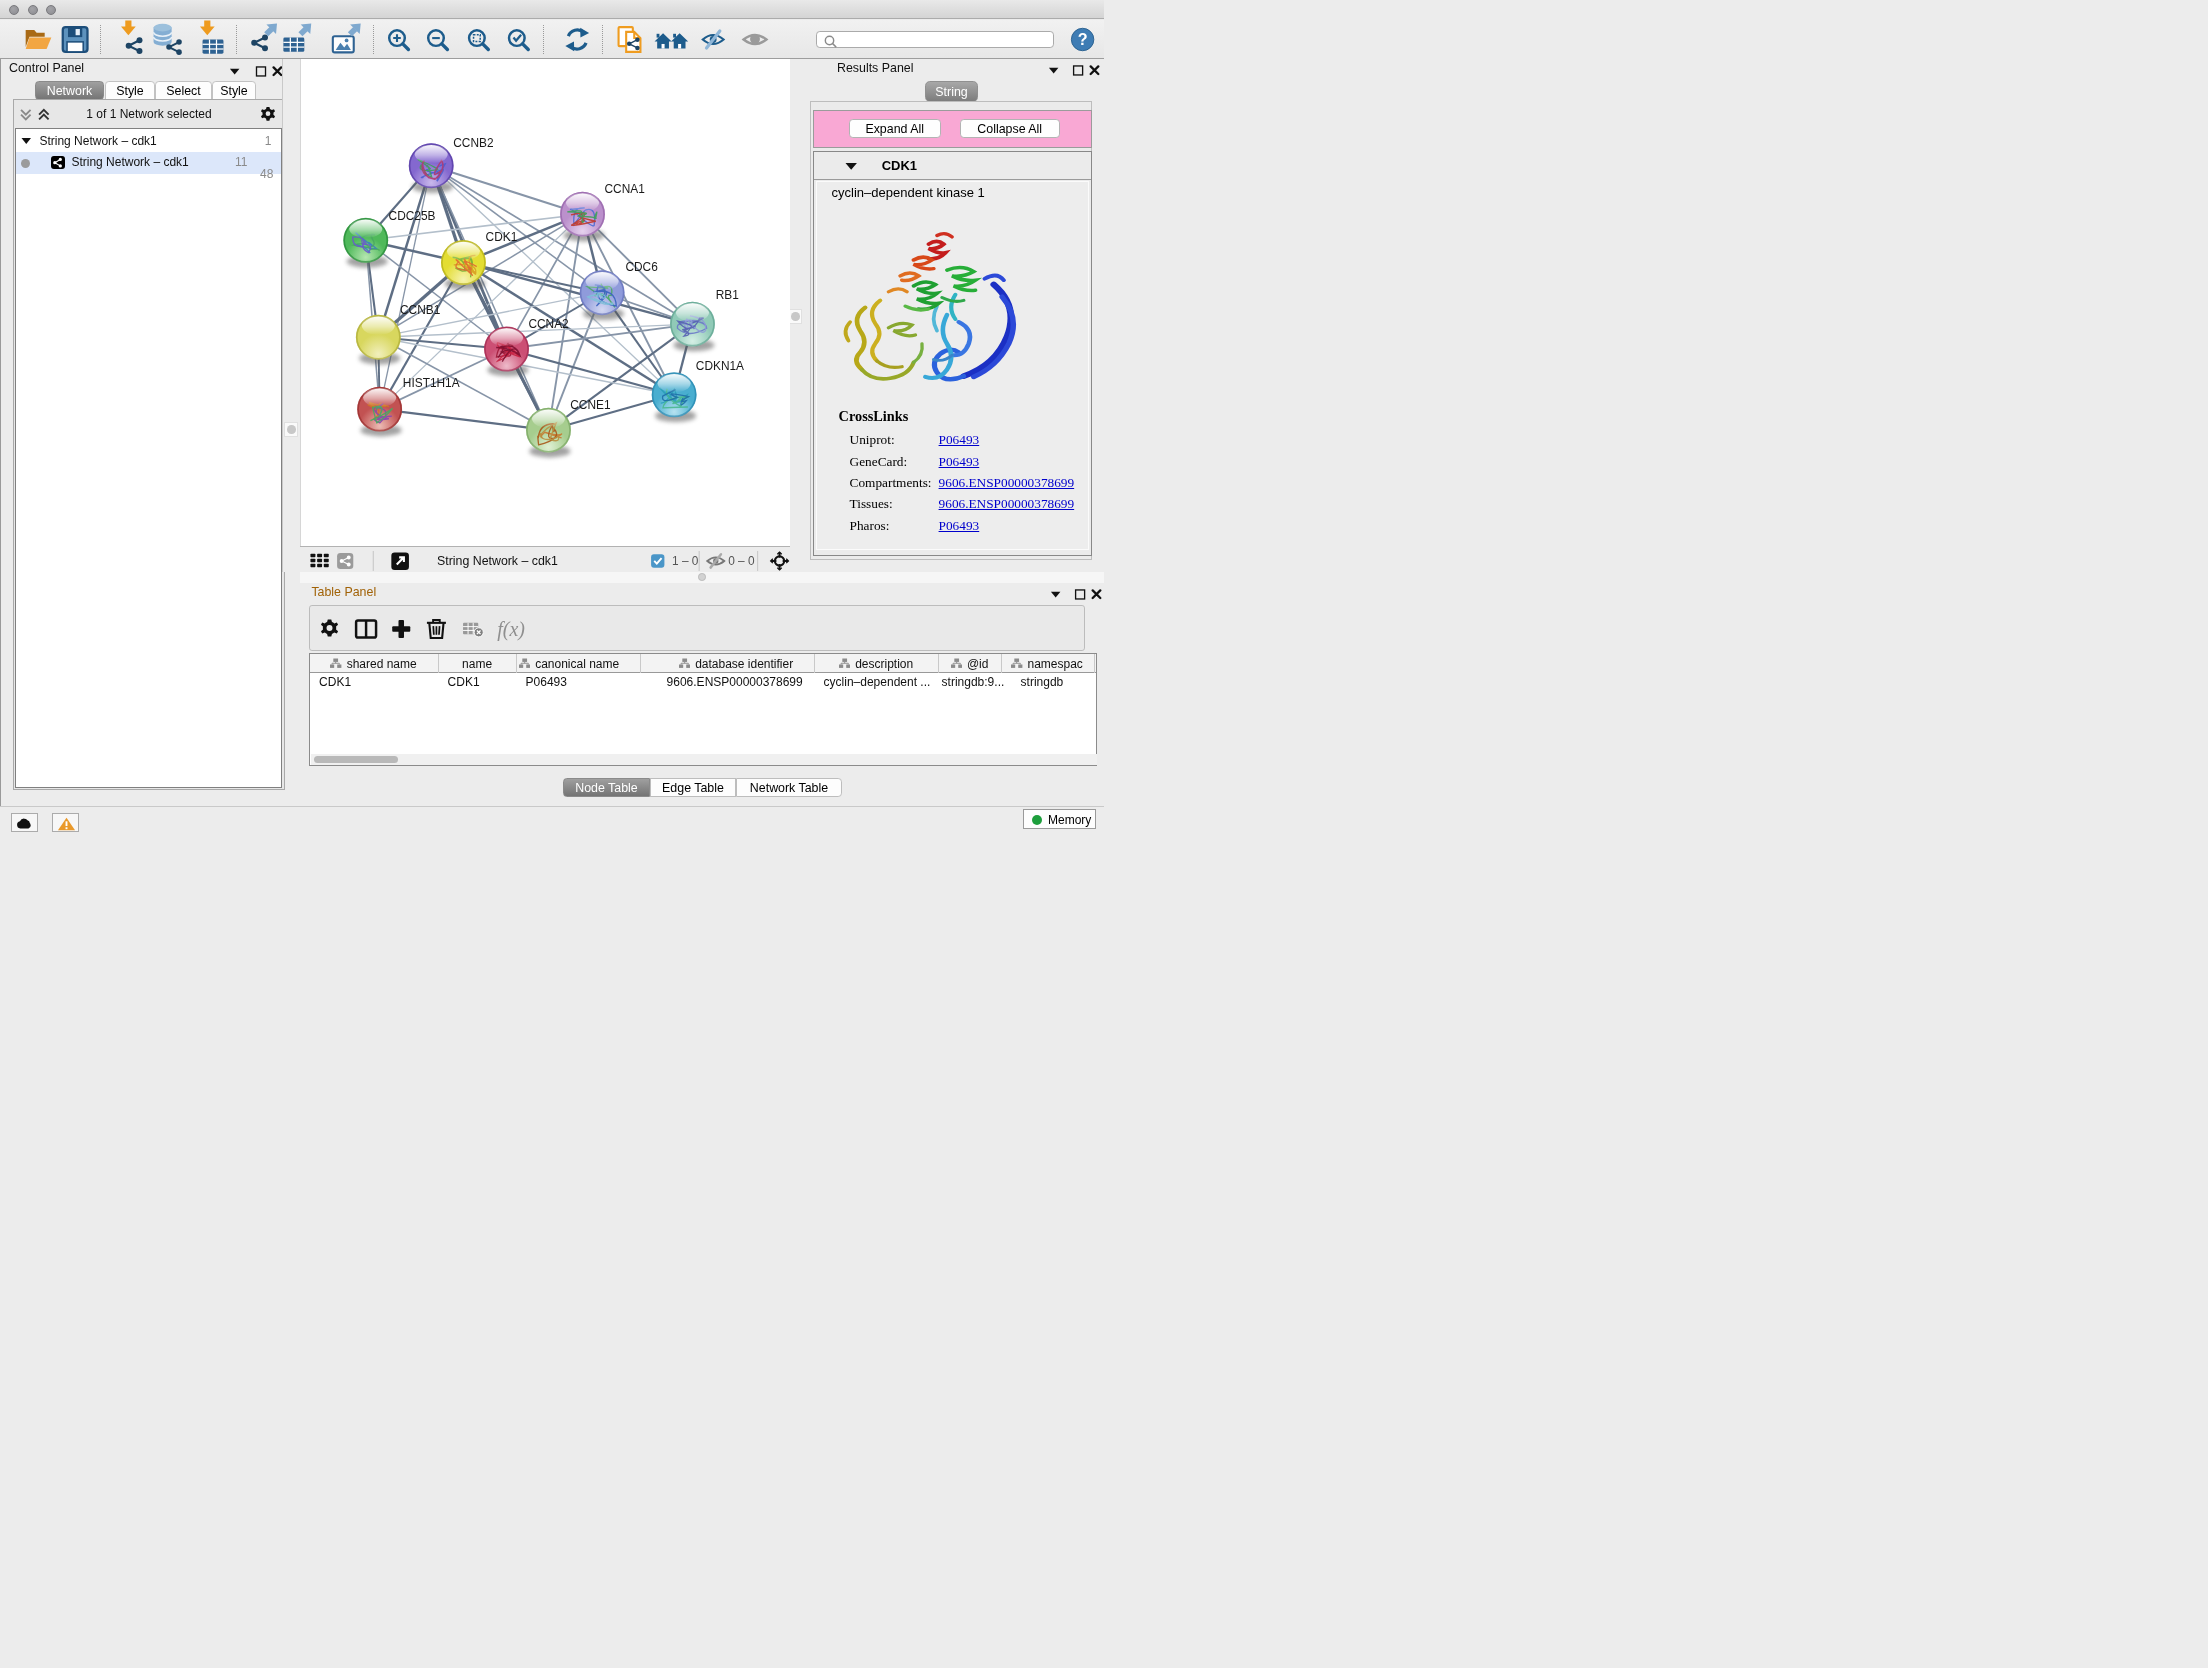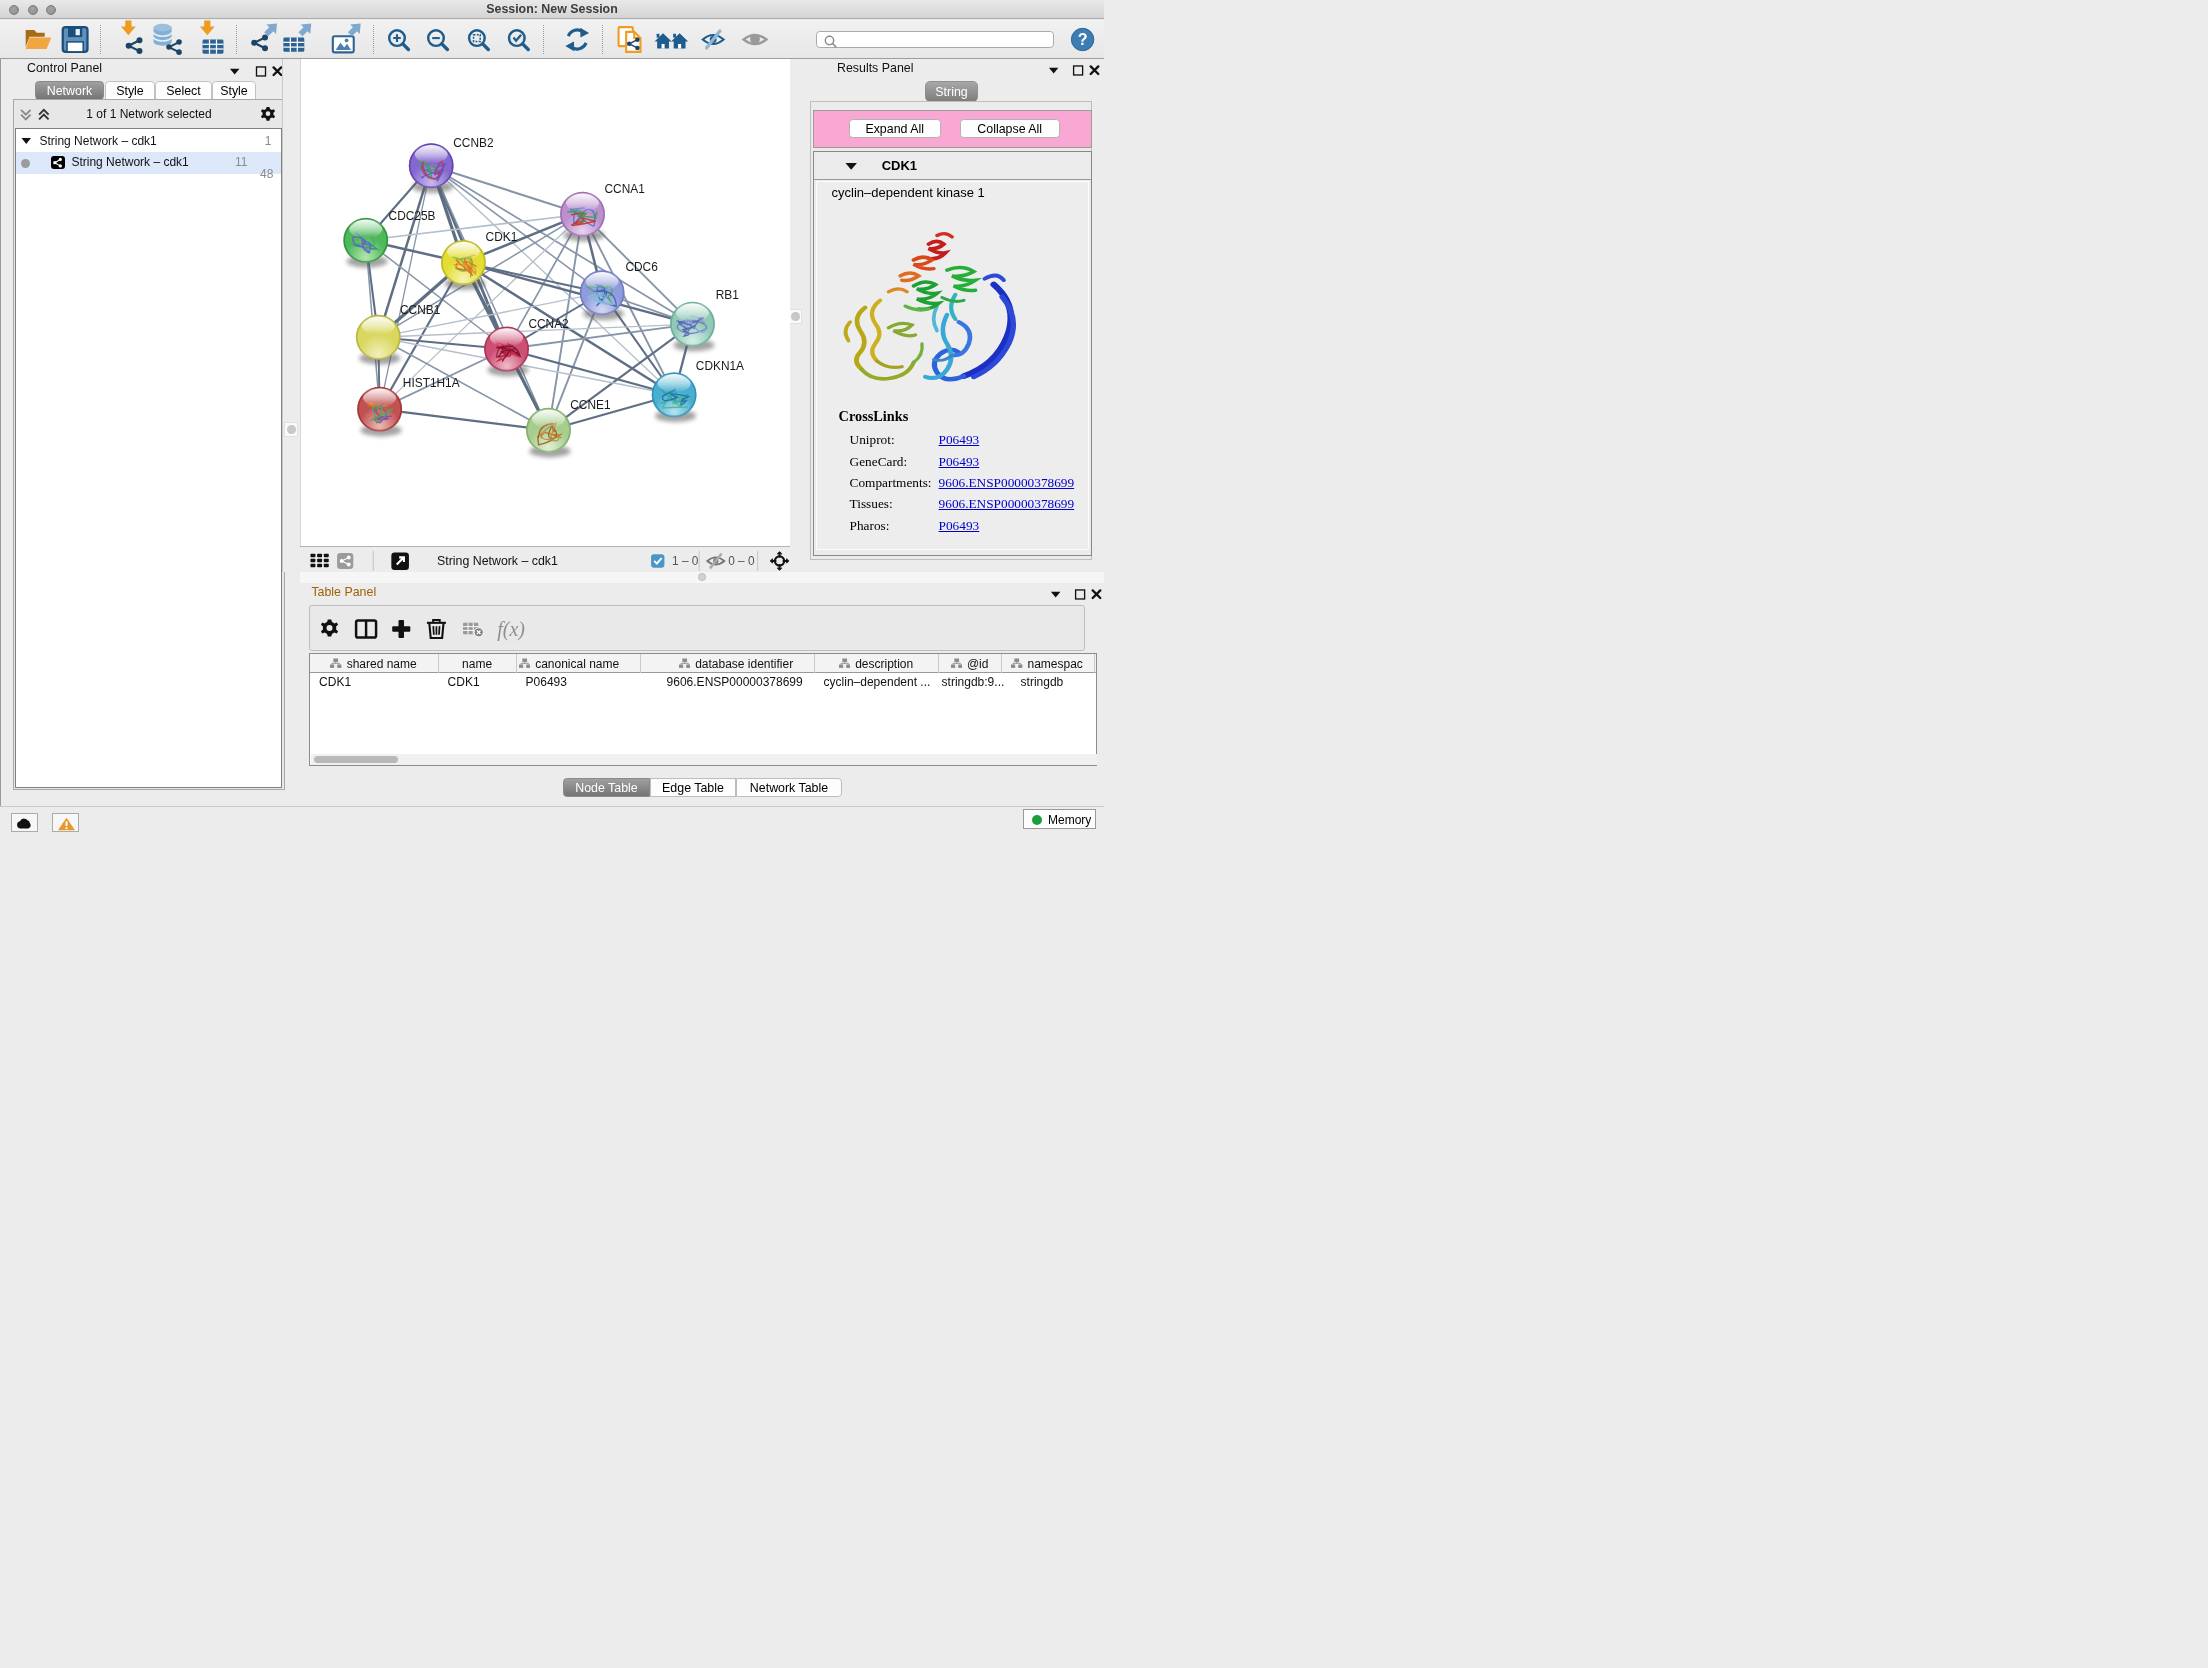--- a/index.html
+++ b/index.html
@@ -12,21 +12,21 @@
   background:radial-gradient(circle at 40% 35%, #a4a4a8, #8b8b90); border:0.5px solid #79797d; }
 #wintitle { width:100%; text-align:center; top:2.4px; font-size:12.4px; font-weight:bold; color:#3c3c3c; }
 #toolbar { left:0; top:20px; width:1104px; height:39px; background:linear-gradient(#f1f1f1,#e7e7e7);
   border-bottom:1px solid #9d9d9d; }
 .tsep { top:5.2px; height:28.5px; width:0; border-left:1.9px dotted #9a9a9a; }
 #searchbox { left:816px; top:11.4px; width:238px; height:17px; background:#fff;
   border:1px solid #aaa; border-radius:3.8px; }
 #leftborder { left:0; top:59px; width:1px; height:775px; background:#9a9a9a; }
 
 
-#cp-title { left:27px; top:61px; font-size:12.4px; color:#111; }
+#cp-title { left:9px; top:61px; font-size:12.4px; color:#111; }
 .tab { top:81px; height:19px; font-size:12.4px; text-align:center; line-height:19px;
   background:#fdfdfd; border:1px solid #c2c2c2; color:#000; border-radius:3.8px 3.8px 0 0; }
 .tab.sel { background:linear-gradient(#a0a0a0,#757575); color:#fff; border-color:#8a8a8a; border-radius:3.8px; }
 #cp-box { left:13px; top:99px; width:272px; height:691px; background:#e7e7e7; border:1px solid #a9a9a9; }
 #cp-bar { left:0; top:0; width:100%; height:27.6px; }
 #cp-list { left:1.4px; top:27.6px; width:267px; height:660px; background:#fff; border:1px solid #808080; }
 .lrow { width:100%; height:18px; font-size:12px; color:#111; }
 .lrow .cnt { color:#8a8a8a; }
 #lrow2 { background:#dce7fa; height:22px; }
 #ls-icon { width:13.3px; height:13.3px; background:#000; border-radius:2.9px; }
@@ -77,21 +77,20 @@
 .fbtn { top:6.2px; width:27px; height:19px; background:#f7f7f7; border:1px solid #ababab; }
 #memory { left:1023px; top:1.9px; width:73px; height:20.4px; background:#fdfdfd; border:1px solid #9a9a9a;
   font-size:12px; color:#000; }
 </style>
 </head>
 <body>
 <div id="titlebar" class="abs">
   <div class="light abs" style="left:9.2px;"></div>
   <div class="light abs" style="left:27.6px;"></div>
   <div class="light abs" style="left:46px;"></div>
-  <div id="wintitle" class="abs">Session: New Session</div>
 </div>
 
 <div id="toolbar" class="abs">
   <svg class="abs" style="left:0;top:0;" width="1104" height="39" viewBox="0 0 1161 41">
       <g transform="translate(40,20.5)">
         <path d="M-13,-10 L-4,-10 L-1.5,-7 L7,-7 L7,-3 L-9,-3 L-13,8 Z" fill="#a96a15"></path>
         <path d="M-9,-2 L14,-2 L9,10 L-13,10 Z" fill="#f2a642"></path>
       </g>
       <g transform="translate(79,20.5)">
         <rect x="-13" y="-13" width="26" height="26" rx="3" fill="#5d92bd" stroke="#1d4e7a" stroke-width="2.4"></rect>

